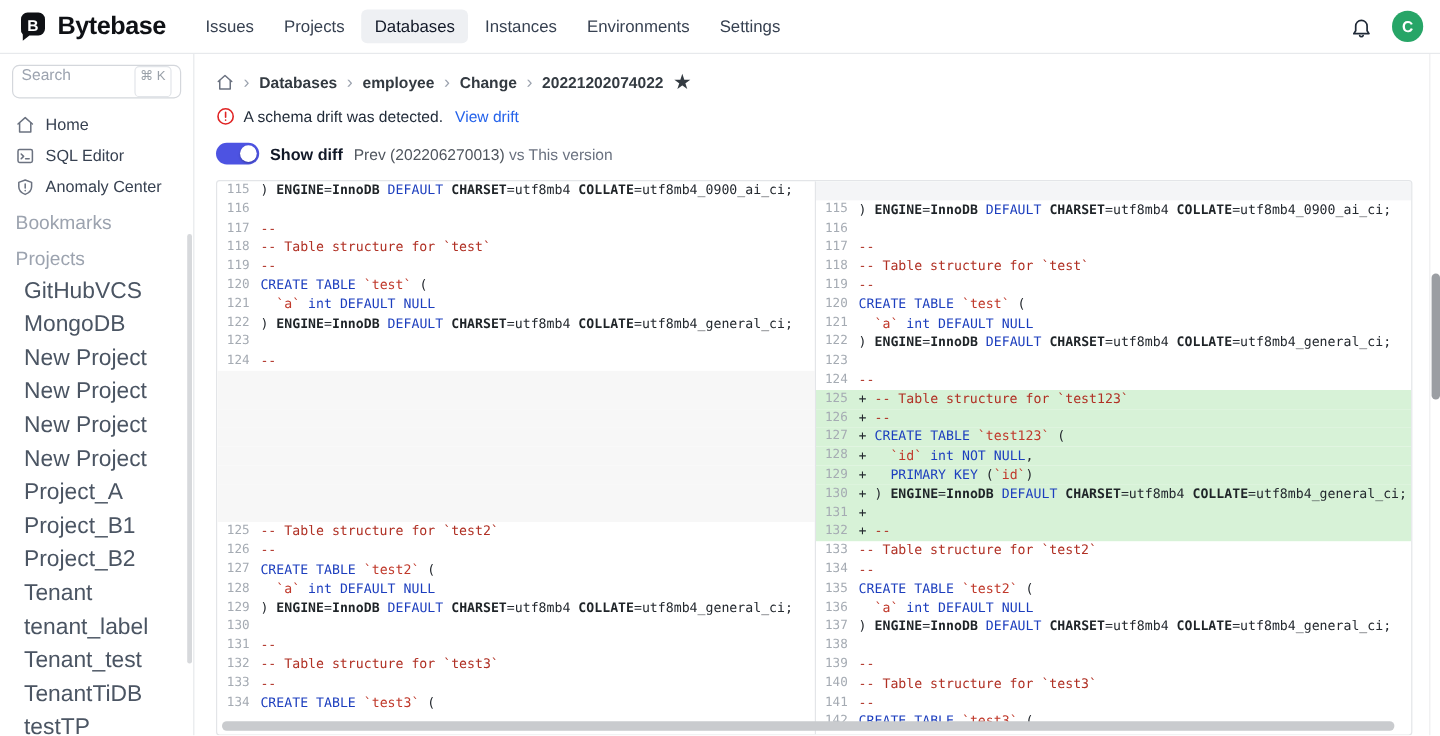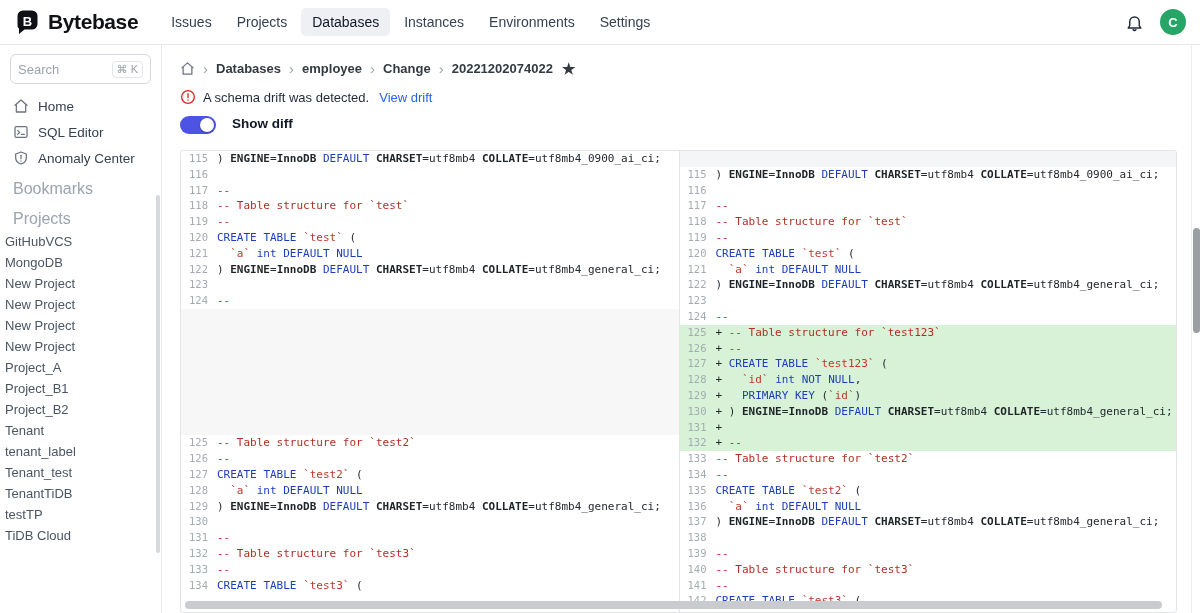--- a/index.html
+++ b/index.html
@@ -23,49 +23,49 @@
   .avatar { width: 26px; height: 26px; border-radius: 50%; background: var(--avatar-green);
     color: #fff; font-size: 13px; font-weight: 700; display: flex; align-items: center; justify-content: center; cursor: pointer; }
 
   
   .body { flex: 1; display: flex; min-height: 0; position: relative; }
 
   
   .sidebar { width: 162px; flex: none; border-right: 1px solid #e7e9ec; display: flex;
     flex-direction: column; padding-top: 9px; overflow: hidden; position: relative; background: #fff; }
   .search-box { margin: 0 10px 9px 10px; height: 30px; border: 1px solid #d4d7dc; border-radius: 6px;
-    display: flex; align-items: center; justify-content: space-between; padding: 0 7px; cursor: text; }
+    display: flex; justify-content: space-between; padding: 0 7px; cursor: text; }
   .search-ph { color: #9ca3af; font-size: 13px; }
   .kbd { color: #9aa1a9; font-size: 11px; border: 1px solid #e2e5e9; border-radius: 4px; padding: 1px 4px; }
   .menu-item { display: flex; align-items: center; gap: 9px; padding: 5px 13px; font-size: 13.5px;
     color: #374151; cursor: pointer; white-space: nowrap; }
   .menu-item svg { flex: none; color: #6b7280; }
   .section-label { padding: 9px 13px 3px 13px; font-size: 16px; color: #9ca3af; }
   .project-list { overflow: hidden; }
-  .project-item { padding: 3px 13px 3px 5px; font-size: 13px; color: #4b5563; cursor: pointer; white-space: nowrap; }
+  .project-item { padding: 3px 13px 3px 20px; font-size: 19px; color: #4b5563; cursor: pointer; white-space: nowrap; }
   .sidebar-footer { margin-top: auto; }
   .plan { font-size: 12px; font-weight: 700; color: #111827; padding: 9px 13px 4px 13px; border-top: 1px solid #ecedef; }
   .side-thumb { position: absolute; right: 1px; top: 150px; width: 4px; height: 358px;
     background: #d7d9dc; border-radius: 2px; }
 
   
   .main { flex: 1; min-width: 0; display: flex; flex-direction: column; padding: 12px 14px 0 18px; overflow: hidden; }
   .breadcrumb { display: flex; align-items: center; gap: 8px; height: 22px; flex: none;
     font-size: 13px; font-weight: 600; color: #333a41; }
   .crumb { cursor: pointer; white-space: nowrap; }
   .crumb-sep { color: #9ca3af; font-weight: 400; font-size: 15px; line-height: 1; }
   .bc-home { display: flex; color: #6b7280; cursor: pointer; }
   .bc-star { font-size: 15px; color: #343b42; margin-left: 1px; cursor: pointer; line-height: 1; }
 
   .alert-row { display: flex; align-items: center; gap: 7px; margin-top: 8px; height: 20px; flex: none; font-size: 13px; }
   .alert-icon { display: flex; color: var(--alert-red); }
   .alert-text { color: #1f2937; }
   .alert-link { color: var(--link); cursor: pointer; margin-left: 3px; }
 
-  .toggle-row { display: flex; align-items: flex-start; gap: 16px; margin-top: 9px; height: 24px; flex: none; }
+  .toggle-row { display: flex; align-items: center; gap: 9px; margin-top: 9px; height: 24px; flex: none; }
   .toggle { width: 36px; height: 18px; border-radius: 9px; background: var(--accent); position: relative; cursor: pointer; flex: none; }
   .knob { position: absolute; right: 2px; top: 2px; width: 14px; height: 14px; border-radius: 50%;
     background: #fff; box-shadow: 0 1px 2px rgba(0,0,0,.25); }
   .toggle-label { font-size: 13.5px; font-weight: 700; color: #111827; }
   .compare { font-size: 13px; color: #6b7280; }
   .compare .prev { color: #50565e; }
 
   
   .diff-panel { margin-top: 10px; flex: 1; min-height: 0; border: 1px solid #e3e5e8; border-radius: 3px;
     display: flex; position: relative; overflow: hidden; background: #fff; }
@@ -218,20 +218,24 @@
         </span>
         <span class="alert-text">A schema drift was detected.</span>
         <span class="alert-link">View drift</span>
       </div>
 
       <div class="toggle-row">
         <span class="toggle">
             <span class="knob"></span>
           </span>
         <span class="toggle-label">Show diff</span>
+        <span class="compare">
+          <span class="prev">Prev (202206270013)</span>
+          <span>vs This version</span>
+        </span>
       </div>
 
       <div class="diff-panel">
         <div class="diff-col" id="diff-left">
             <div class="drow ctx">
               <span class="dnum">115</span>
               <span class="dcode">) <span class="tk-b">ENGINE</span>=<span class="tk-b">InnoDB</span> <span class="tk-k">DEFAULT</span> <span class="tk-b">CHARSET</span>=utf8mb4 <span class="tk-b">COLLATE</span>=utf8mb4_0900_ai_ci;</span>
             </div>
             <div class="drow ctx">
               <span class="dnum">116</span>

